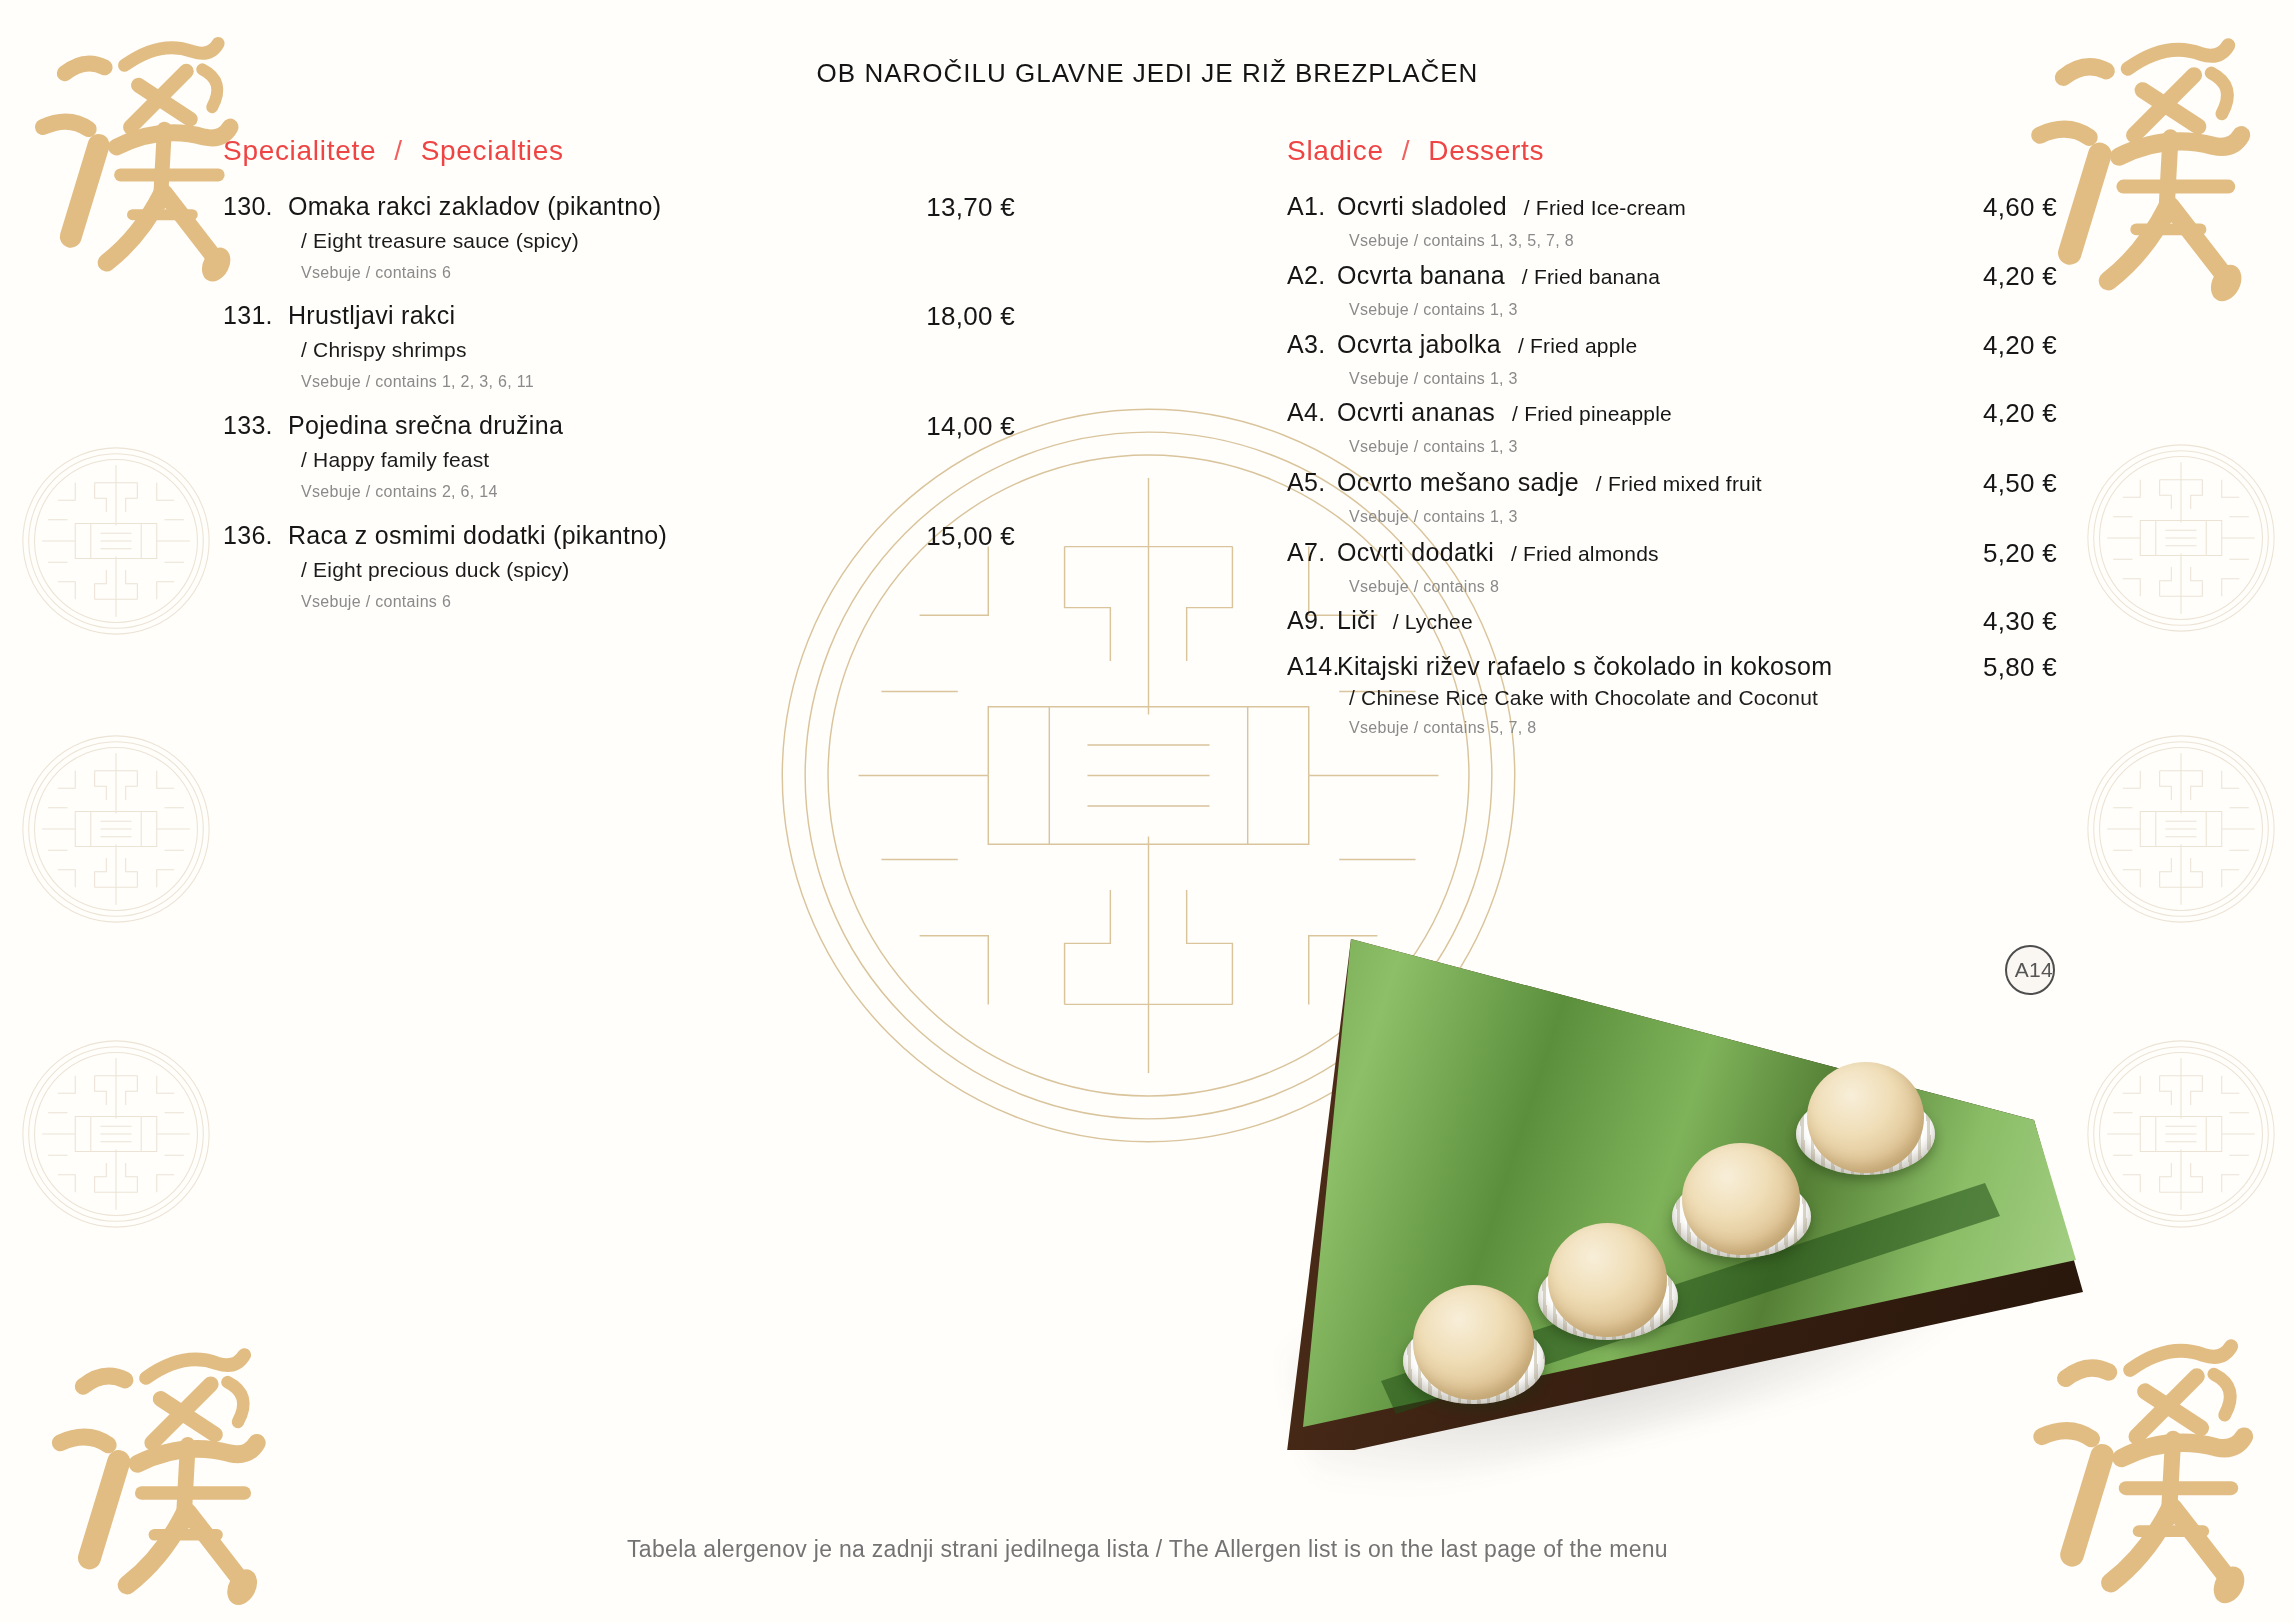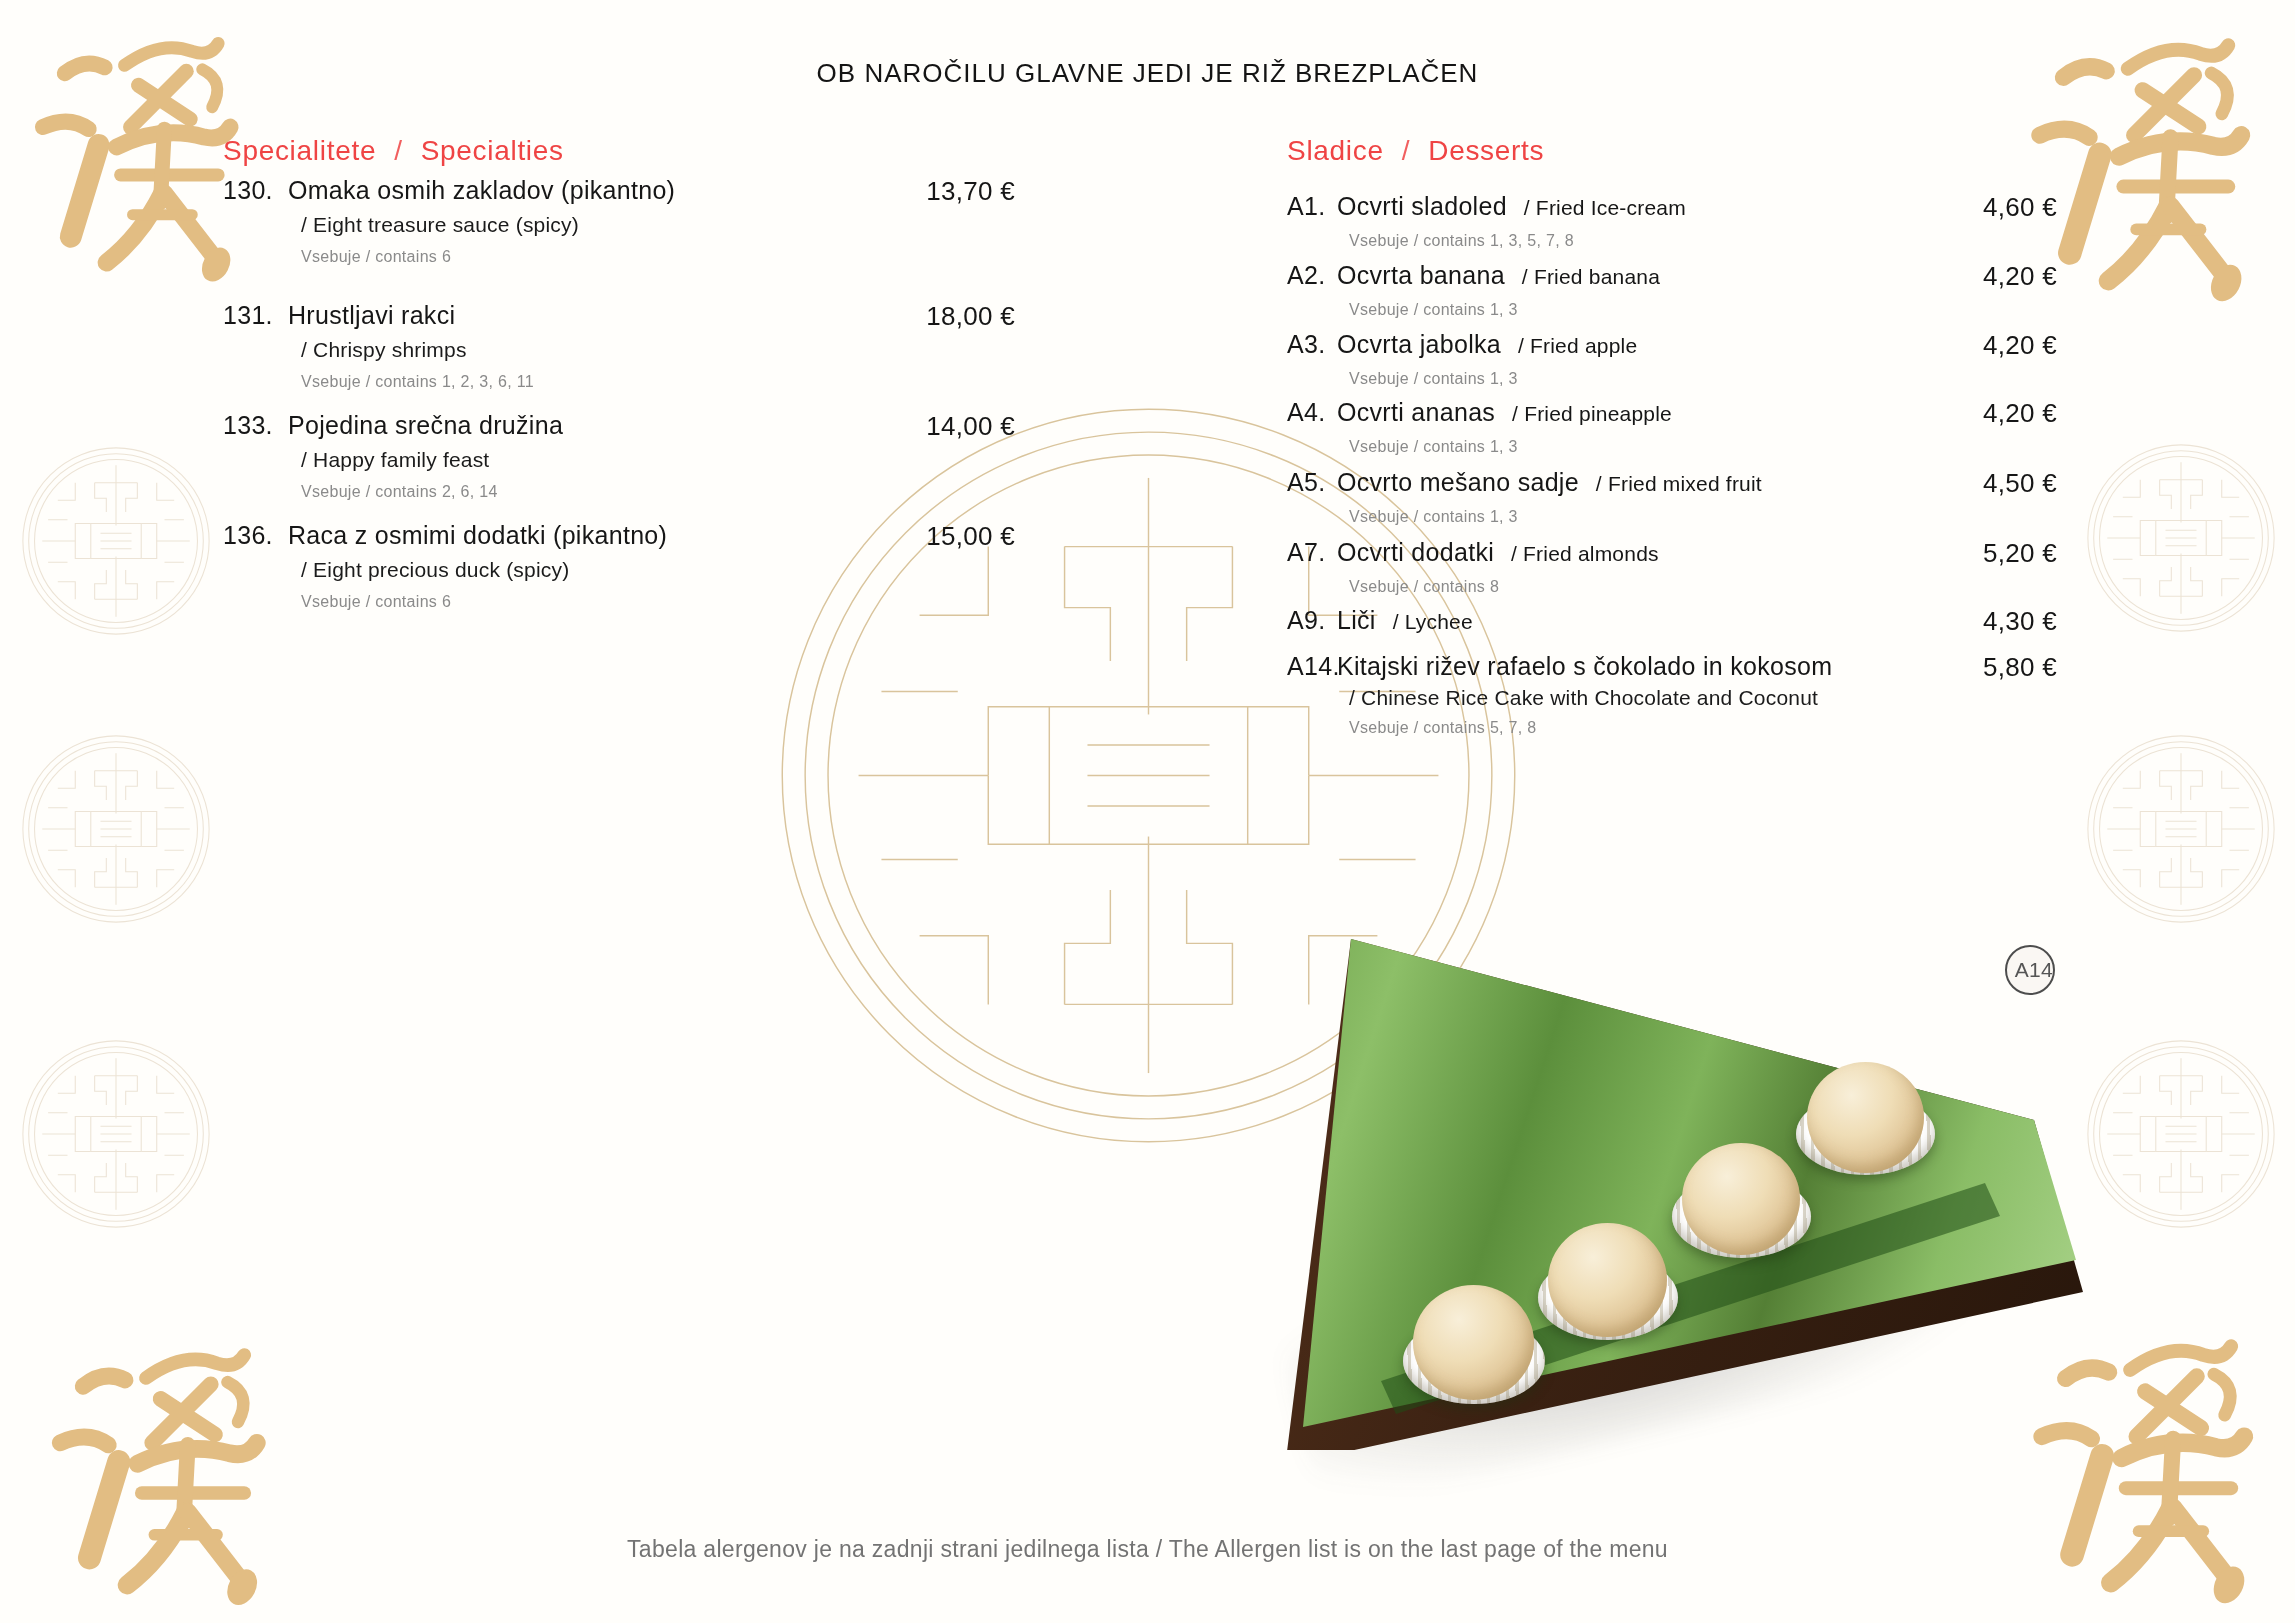--- a/index.html
+++ b/index.html
@@ -172,24 +172,24 @@
 
 <div class="textlayer">
 
   <div class="notice">OB NAROČILU GLAVNE JEDI JE RIŽ BREZPLAČEN</div>
 
   <div class="column col-left">
     <div class="section-title">
       <span>Specialitete</span><span class="sep">/</span><span>Specialties</span>
     </div>
 
-    <div class="item" style="top:176px">
+    <div class="item" style="top:192px">
       <div class="line1">
         <span class="num">130.</span>
-        <span class="name">Omaka osmih zakladov (pikantno)</span>
+        <span class="name">Omaka rakci zakladov (pikantno)</span>
         <span class="price">13,70 €</span>
       </div>
       <div class="line-en">/ Eight treasure sauce (spicy)</div>
       <div class="line-contains">Vsebuje / contains 6</div>
     </div>
 
     <div class="item" style="top:301px">
       <div class="line1">
         <span class="num">131.</span>
         <span class="name">Hrustljavi rakci</span>

